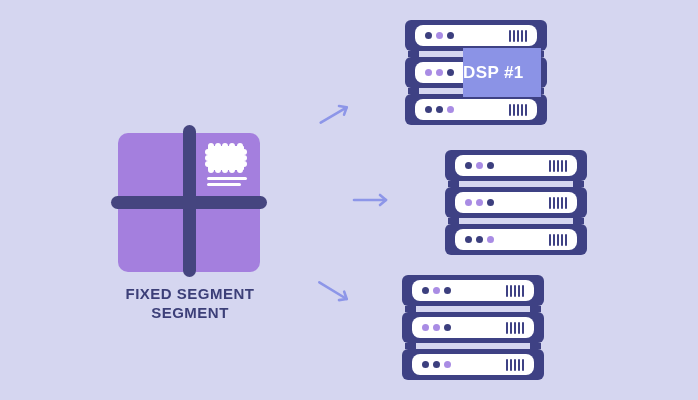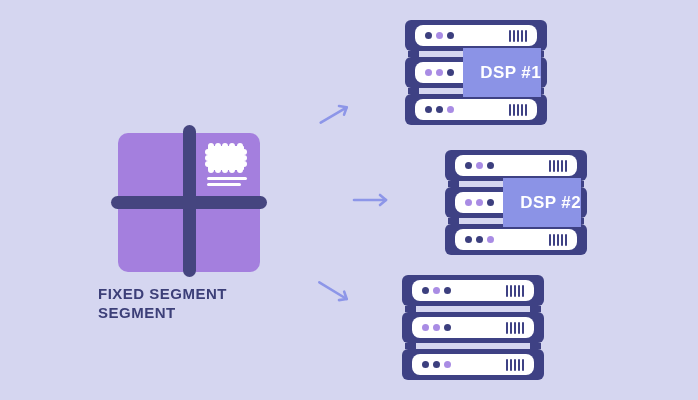--- a/index.html
+++ b/index.html
@@ -23,21 +23,21 @@
   .package-box{position:absolute;left:118px;top:133px;width:142px;height:139px;
     background:var(--package);border-radius:10px;}
   .ribbon-v{position:absolute;left:183px;top:125px;width:13px;height:152px;
     background:var(--ribbon);border-radius:7px;}
   .ribbon-h{position:absolute;left:111px;top:196px;width:156px;height:13px;
     background:var(--ribbon);border-radius:7px;}
   .stamp-svg{position:absolute;left:202px;top:140px;}
   .addr-line{position:absolute;height:3px;background:var(--white);border-radius:2px;}
   .addr-line.l1{left:207px;top:177px;width:40px;}
   .addr-line.l2{left:207px;top:183px;width:34px;}
-  .package-label{position:absolute;left:98px;top:284px;width:184px;
+  .package-label{position:absolute;left:98px;top:284px;width:184px;text-align:center;
     font-weight:bold;font-size:15px;line-height:19px;letter-spacing:.5px;color:var(--text);}
   
   .arrows-svg{position:absolute;left:308px;top:100px;}
   
   .stack{position:absolute;width:142px;height:105px;}
   .stack-1{left:405px;top:20px;}
   .stack-2{left:445px;top:150px;}
   .stack-3{left:402px;top:275px;}
   .server-row{position:relative;height:31px;margin-bottom:6px;background:var(--navy);
     border-radius:6px;}
@@ -49,21 +49,21 @@
   .panel{position:absolute;left:10px;right:10px;top:5px;bottom:5px;background:var(--white);
     border-radius:8px;display:flex;align-items:center;justify-content:space-between;
     padding:0 10px;box-sizing:border-box;}
   .dots{display:flex;gap:4px;}
   .dot{width:7px;height:7px;border-radius:50%;}
   .dot.dark{background:var(--dark-dot);}
   .dot.light{background:var(--light-dot);}
   .grill{display:flex;gap:2px;align-items:center;}
   .grill .bar{width:2px;height:12px;background:var(--navy);border-radius:1px;}
   .badge{position:absolute;left:58px;top:28px;width:78px;height:49px;background:var(--badge);
-    z-index:3;display:flex;align-items:center;justify-content:flex-end;color:var(--white);
+    z-index:3;display:flex;align-items:center;justify-content:flex-start;color:var(--white);
     font-weight:bold;font-size:17px;letter-spacing:.4px;}
 </style>
 </head>
 <body>
 
 <div class="canvas">
 
   <div>
     <div class="package-box"></div>
     <div class="ribbon-v"></div>
@@ -205,23 +205,20 @@
           </div>
           <div class="grill">
             <span class="bar"></span>
             <span class="bar"></span>
             <span class="bar"></span>
             <span class="bar"></span>
             <span class="bar"></span>
           </div>
         </div>
       </div>
-      <div class="badge">
-        <span>DSP #2</span>
-      </div>
     </div>
   <div class="stack stack-3">
       <div class="server-row has-tabs">
         <div class="panel">
           <div class="dots">
             <span class="dot dark"></span>
             <span class="dot light"></span>
             <span class="dot dark"></span>
           </div>
           <div class="grill">

